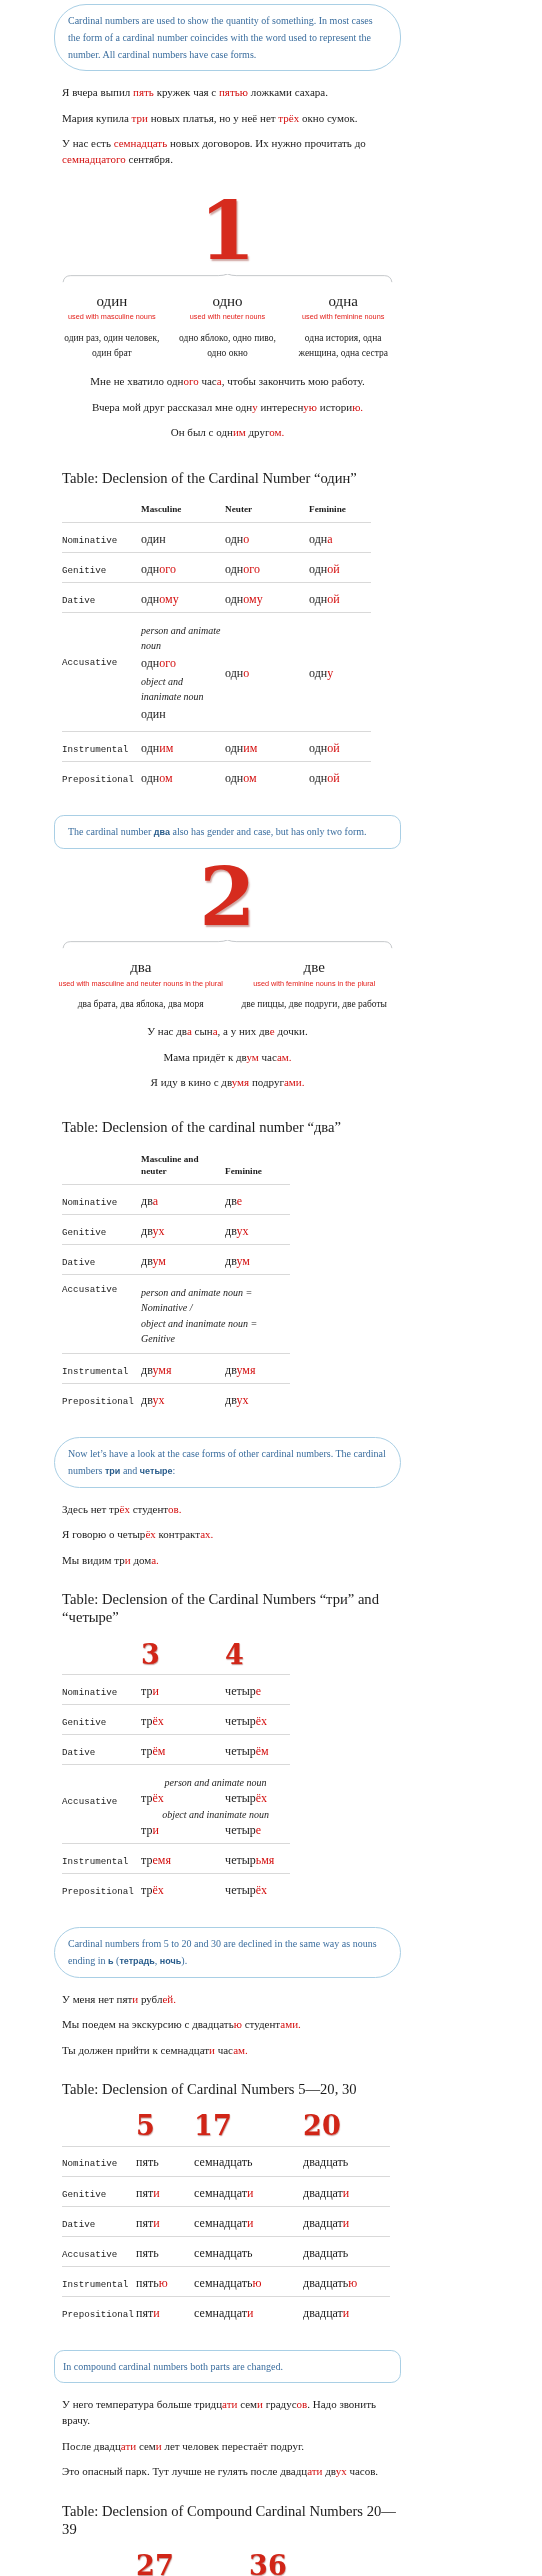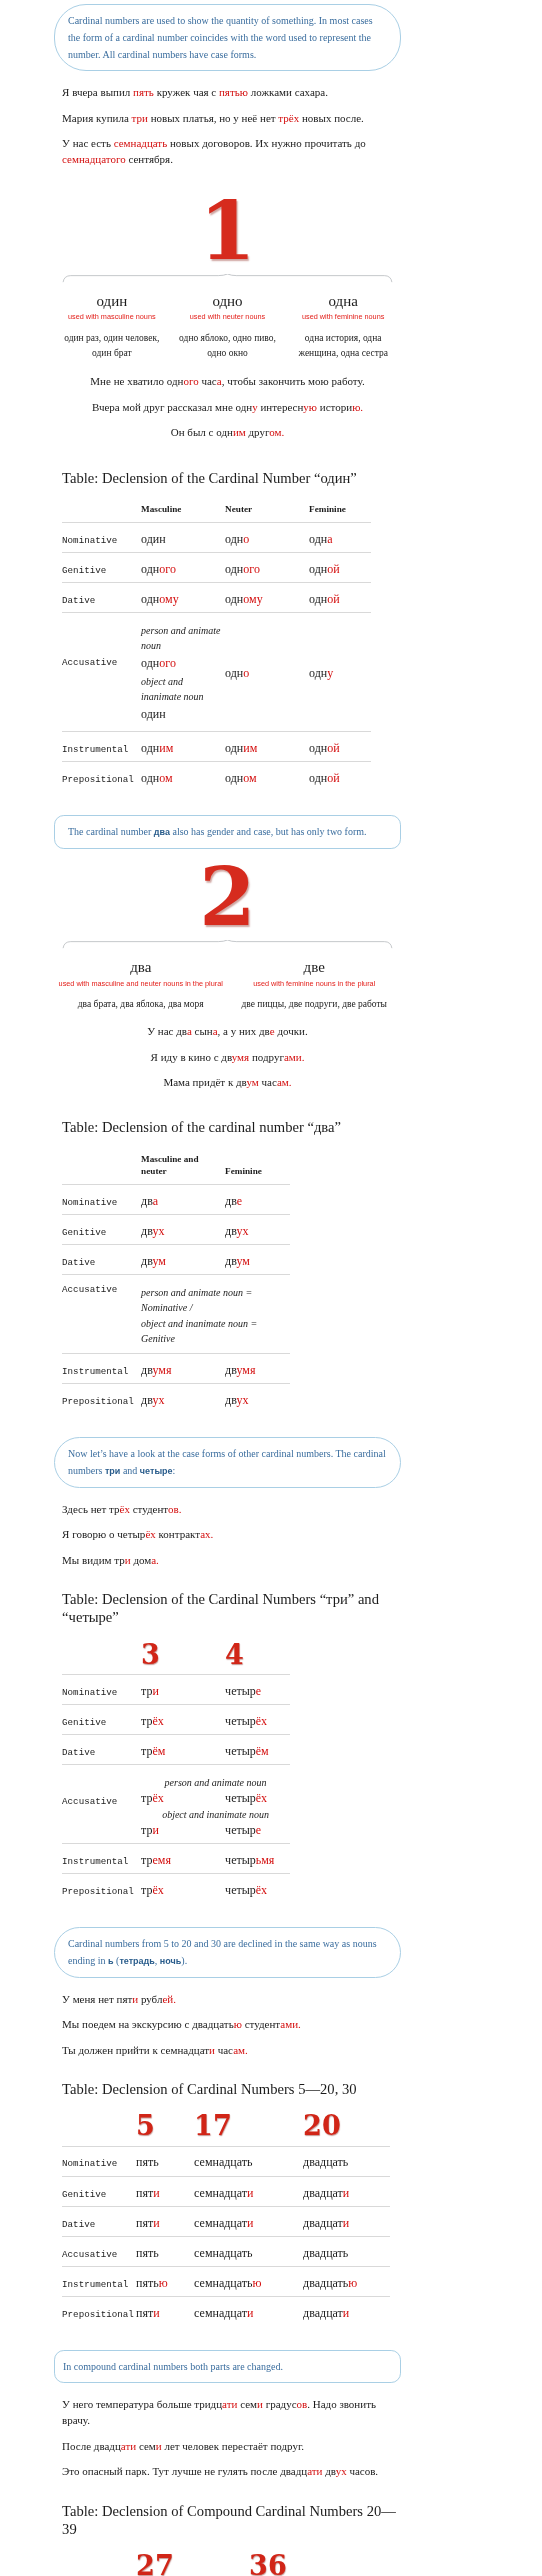--- a/index.html
+++ b/index.html
@@ -67,21 +67,21 @@
 <body>
 
 <div class="page">
 
   <div class="callout mb-md">
     <span><span>Cardinal numbers are used to show the quantity of something. In most cases the form of a cardinal number coincides with the word used to represent the number. All cardinal numbers have case forms.</span></span>
   </div>
 
   <div class="group-left">
     <p class="sent"><span>Я вчера выпил </span><span class="hl">пять</span><span> кружек чая с </span><span class="hl">пятью</span><span> ложками сахара.</span></p>
-    <p class="sent"><span>Мария купила </span><span class="hl">три</span><span> новых платья, но у неё нет </span><span class="hl">трёх</span><span> новых после.</span></p>
+    <p class="sent"><span>Мария купила </span><span class="hl">три</span><span> новых платья, но у неё нет </span><span class="hl">трёх</span><span> окно сумок.</span></p>
     <p class="sent"><span>У нас есть </span><span class="hl">семнадцать</span><span> новых договоров. Их нужно прочитать до </span><span class="hl">семнадцатого</span><span> сентября.</span></p>
   </div>
 
 
   <div class="mb-md">
     <div class="bignum">1</div>
     <svg class="brace" width="331" height="8.7" viewBox="0 0 610 16">
       <path d="M2 15 Q4 3 16 3 L288 3 Q298 3 305 0 Q312 3 322 3 L594 3 Q606 3 608 15" fill="none" stroke="#b7bbbf" stroke-width="1.5"></path>
     </svg>
     <div class="figcols">
@@ -178,22 +178,22 @@
       <div class="figcol">
         <div class="figtitle">две</div>
         <div class="figcap">used with feminine nouns in the plural</div>
         <div class="figex">две пиццы, две подруги, две работы</div>
       </div>
     </div>
   </div>
 
   <div class="group-center">
     <p class="sent"><span>У нас дв</span><span class="hl">а</span><span> сын</span><span class="hl">а</span><span>, а у них дв</span><span class="hl">е</span><span> дочки.</span></p>
+    <p class="sent"><span>Мама придёт к дв</span><span class="hl">ум</span><span> час</span><span class="hl">ам.</span></p>
     <p class="sent"><span>Я иду в кино с дв</span><span class="hl">умя</span><span> подруг</span><span class="hl">ами.</span></p>
-    <p class="sent"><span>Мама придёт к дв</span><span class="hl">ум</span><span> час</span><span class="hl">ам.</span></p>
   </div>
 
   <h2 class="h2">Table: Declension of the cardinal number “два”</h2>
   <div class="tbl t2">
     <div class="trow thead">
       <div class="tlabel"></div>
       <div class="tcell th">Masculine and neuter</div>
       <div class="tcell th">Feminine</div>
     </div>
     <div class="trow">

